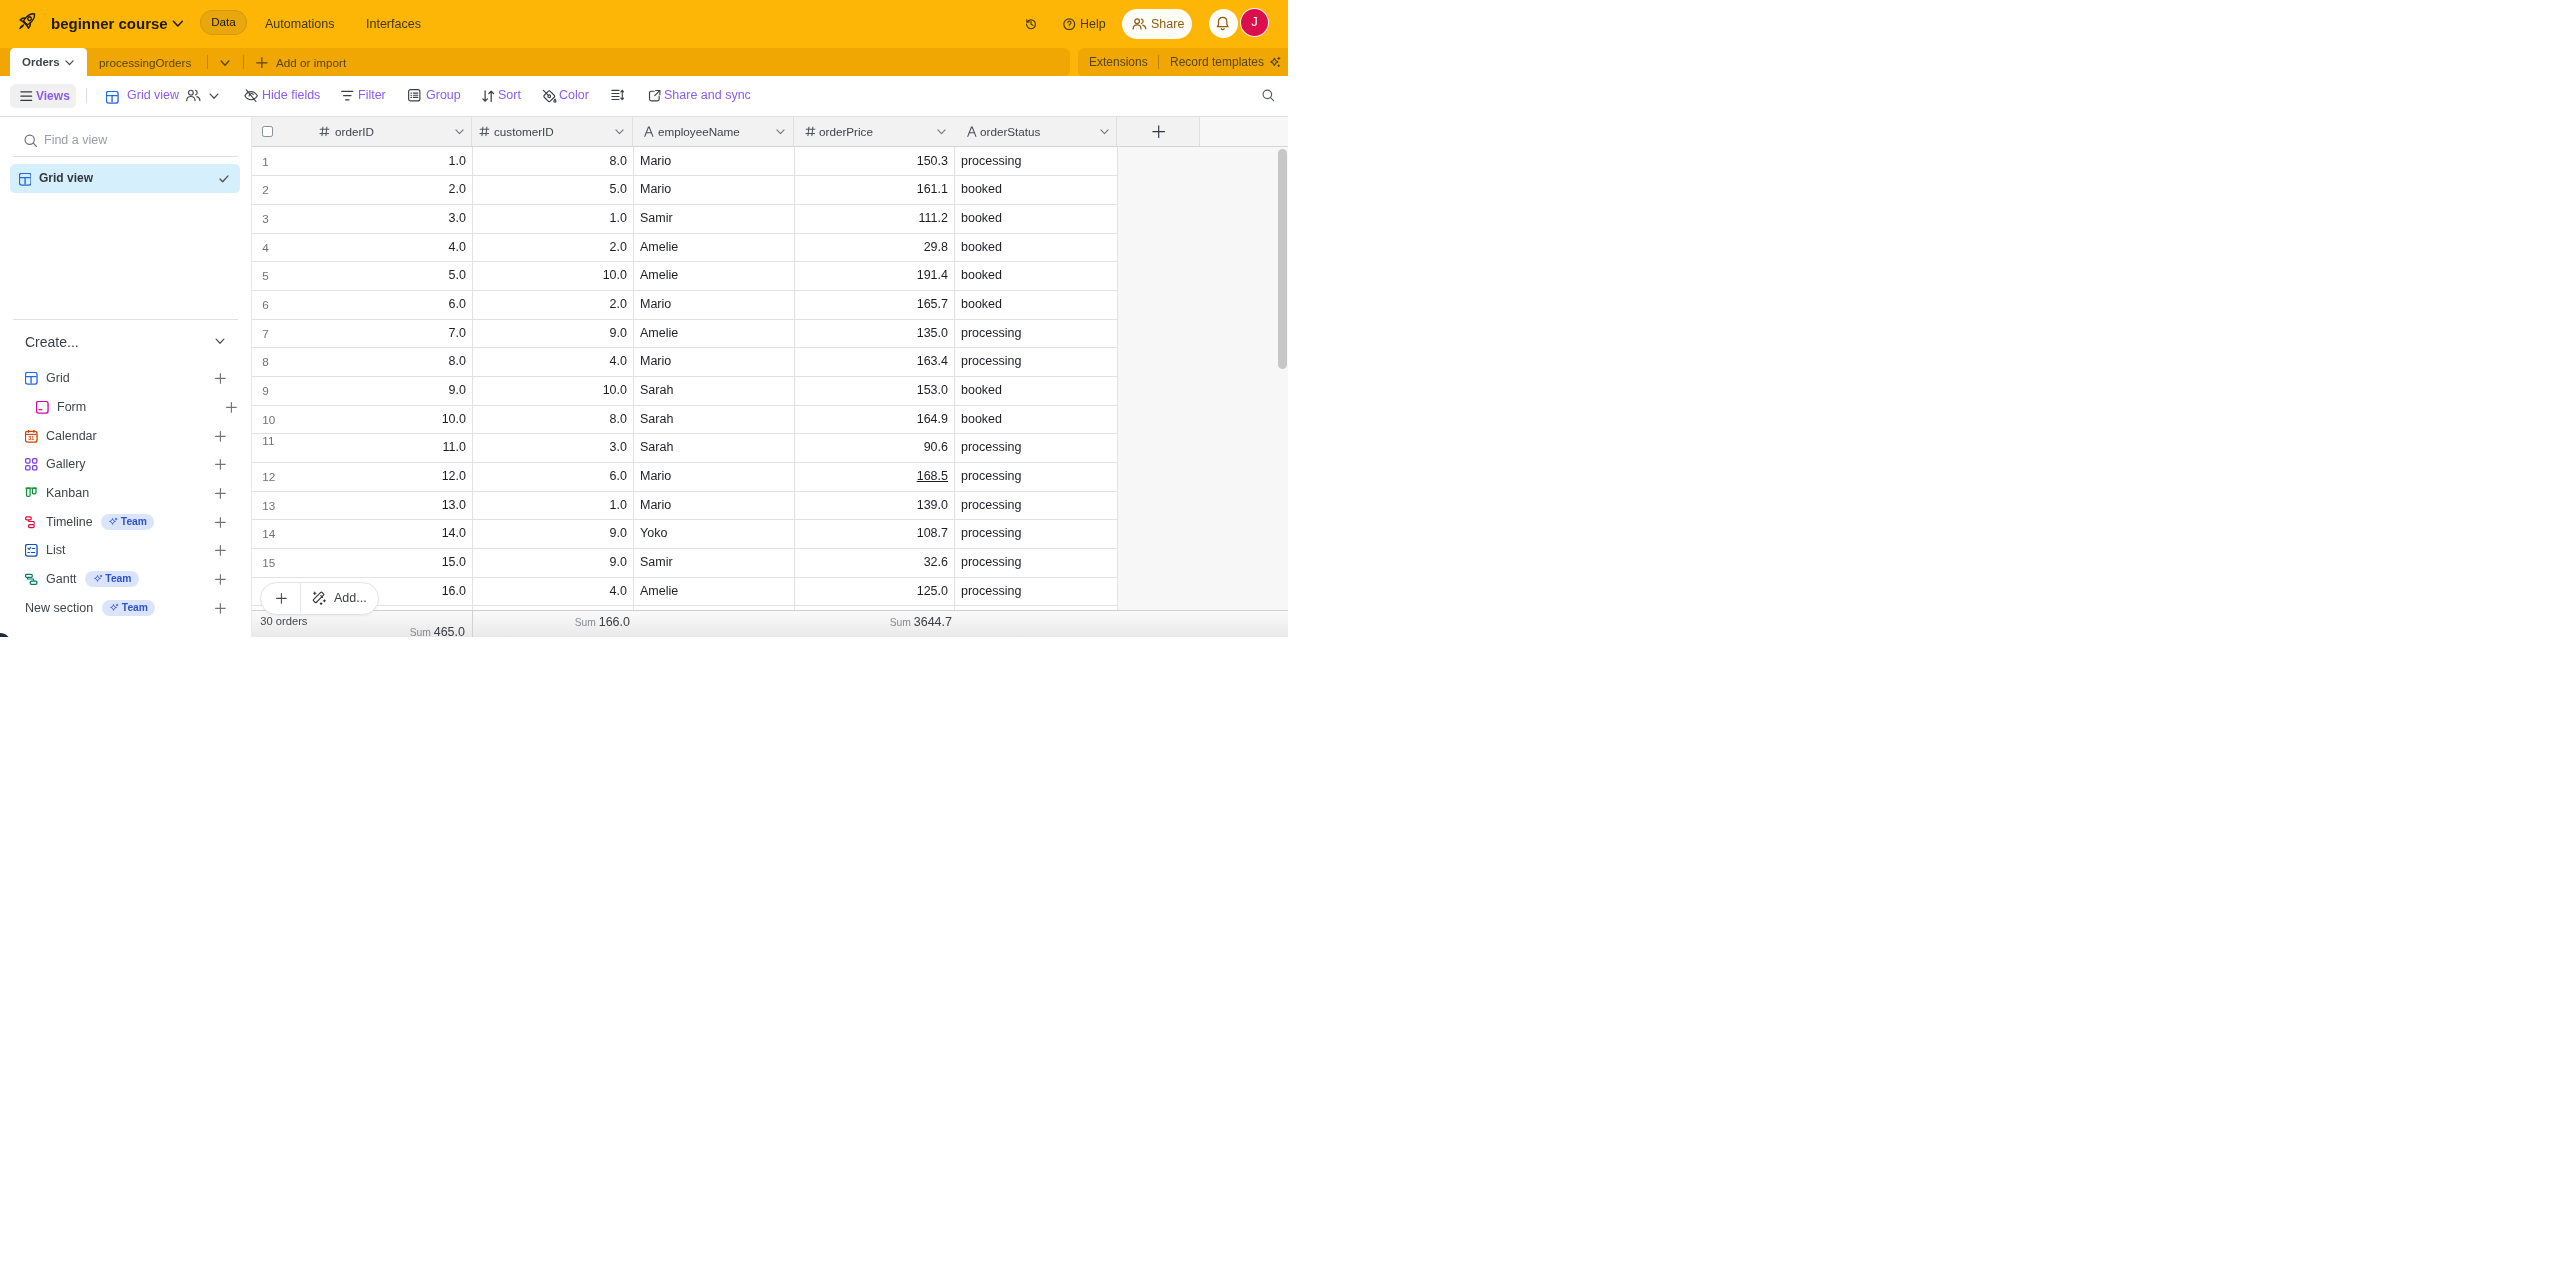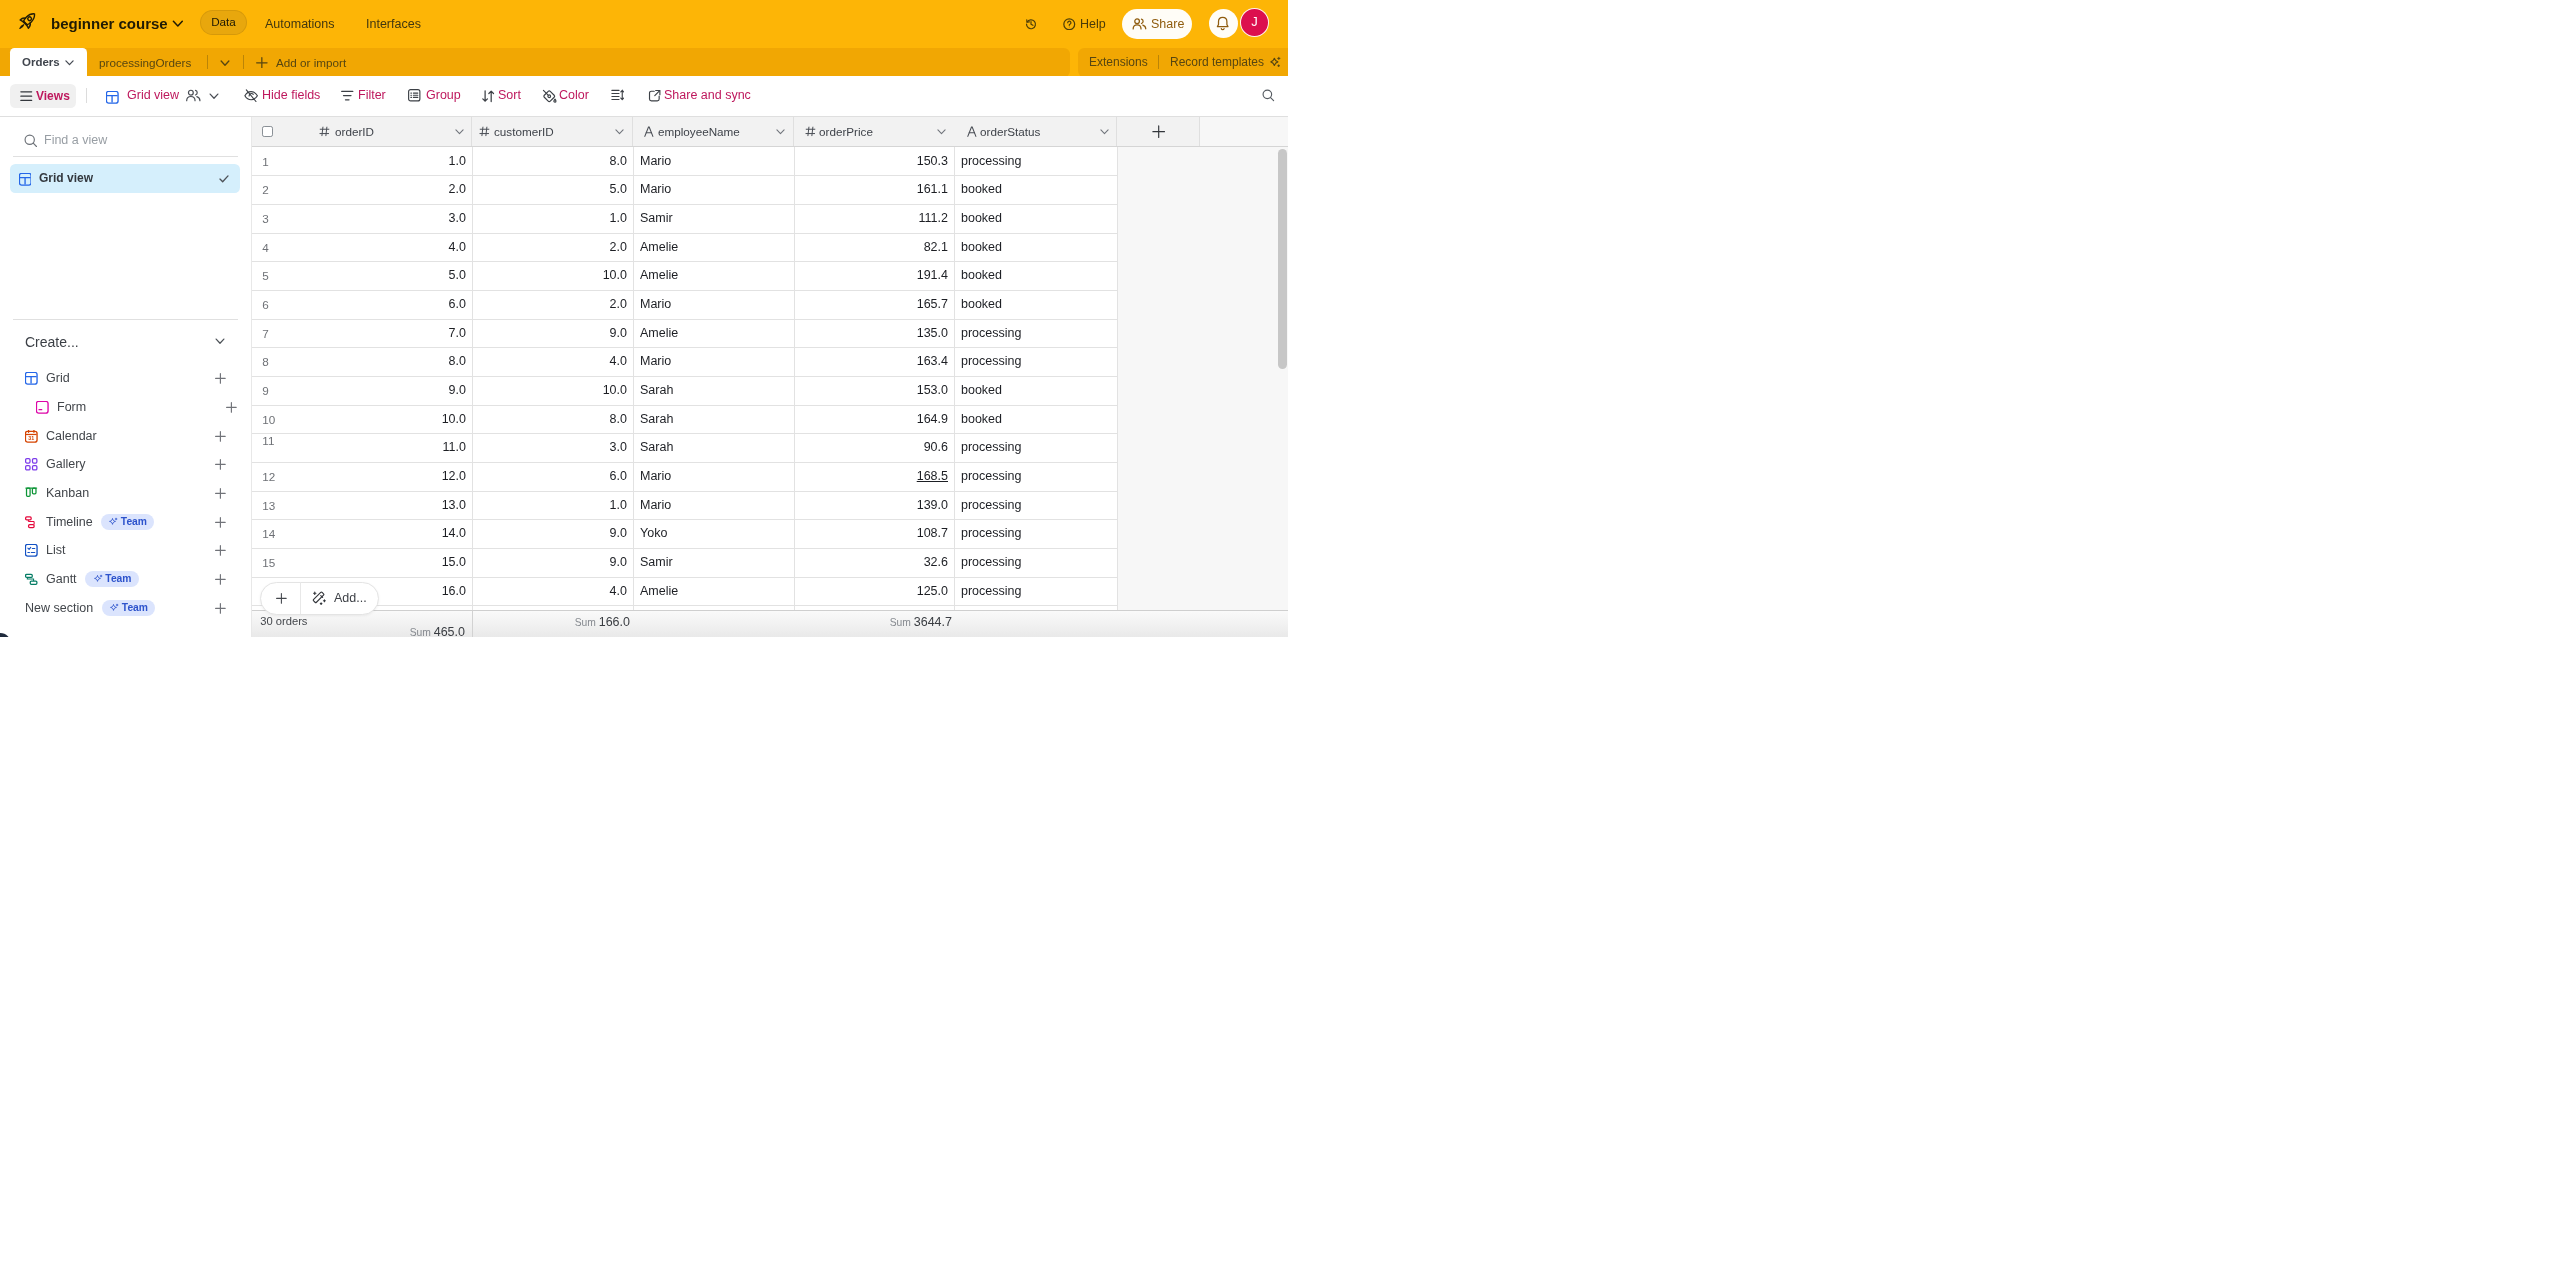--- a/index.html
+++ b/index.html
@@ -11,21 +11,21 @@
 #topbar { position:absolute; left:0; top:0; width:1288px; height:48px; background:#FDB506; }
 #tabbar { position:absolute; left:0; top:48px; width:1288px; height:29px; background:#FDB506; }
 #block1 { position:absolute; left:0; top:0; width:1070px; height:29px; background:#F1A703; border-radius:0 6.3px 6.3px 0; }
 #block2 { position:absolute; left:1078px; top:0; width:210px; height:29px; background:#F1A703; border-radius:6.3px 0 0 6.3px; }
 #orderstab { position:absolute; left:10px; top:0; width:77px; height:29px; background:#fff; border-radius:4.5px 4.5px 0 0; }
 .tabtxt { color:#574611; font-size:11.7px; }
 .tdiv { position:absolute; top:7.2px; width:0.9px; height:14.3px; background:rgba(87,70,17,0.35); }
 
 
 #toolbar { position:absolute; left:0; top:76px; width:1288px; height:39px; background:#fff; }
-.tbtxt { color:#be185d; font-size:12.5px; }
+.tbtxt { color:#8b5cf6; font-size:12.5px; }
 
 
 #sidebar { position:absolute; left:0; top:116px; width:252px; height:522px; background:#fff; border-right:0.9px solid #e8e8e8; }
 
 
 #grid { position:absolute; left:252px; top:116px; width:1036px; height:522px; background:#f7f7f7; }
 .hcell { position:absolute; top:0.9px; height:29px; background:#f2f2f2; border-right:0.9px solid #dfdfdf; }
 .cellnum { position:absolute; text-align:right; font-size:12.5px; color:#1d1f24; line-height:29px; }
 .celltxt { position:absolute; text-align:left; font-size:12.5px; color:#1d1f24; line-height:29px; }
 .rownum { position:absolute; font-size:11.7px; color:#6e7176; line-height:29px; }
@@ -453,21 +453,21 @@
   <div class="cellnum" style="left:124px; top:88px; width:90px;">3.0</div>
   <div class="cellnum" style="left:285px; top:88px; width:90px;">1.0</div>
   <div class="celltxt" style="left:388px; top:88px;">Samir</div>
   <div class="cellnum" style="left:606px; top:88px; width:90px;">111.2</div>
   <div class="celltxt" style="left:709px; top:88px;">booked</div>
   <div class="hline" style="left:0; top:117px; width:865px;"></div>
   <div class="rownum" style="left:10.3px; top:117px;">4</div>
   <div class="cellnum" style="left:124px; top:117px; width:90px;">4.0</div>
   <div class="cellnum" style="left:285px; top:117px; width:90px;">2.0</div>
   <div class="celltxt" style="left:388px; top:117px;">Amelie</div>
-  <div class="cellnum" style="left:606px; top:117px; width:90px;">82.1</div>
+  <div class="cellnum" style="left:606px; top:117px; width:90px;">29.8</div>
   <div class="celltxt" style="left:709px; top:117px;">booked</div>
   <div class="hline" style="left:0; top:145px; width:865px;"></div>
   <div class="rownum" style="left:10.3px; top:145px;">5</div>
   <div class="cellnum" style="left:124px; top:145px; width:90px;">5.0</div>
   <div class="cellnum" style="left:285px; top:145px; width:90px;">10.0</div>
   <div class="celltxt" style="left:388px; top:145px;">Amelie</div>
   <div class="cellnum" style="left:606px; top:145px; width:90px;">191.4</div>
   <div class="celltxt" style="left:709px; top:145px;">booked</div>
   <div class="hline" style="left:0; top:174px; width:865px;"></div>
   <div class="rownum" style="left:10.3px; top:174px;">6</div>

